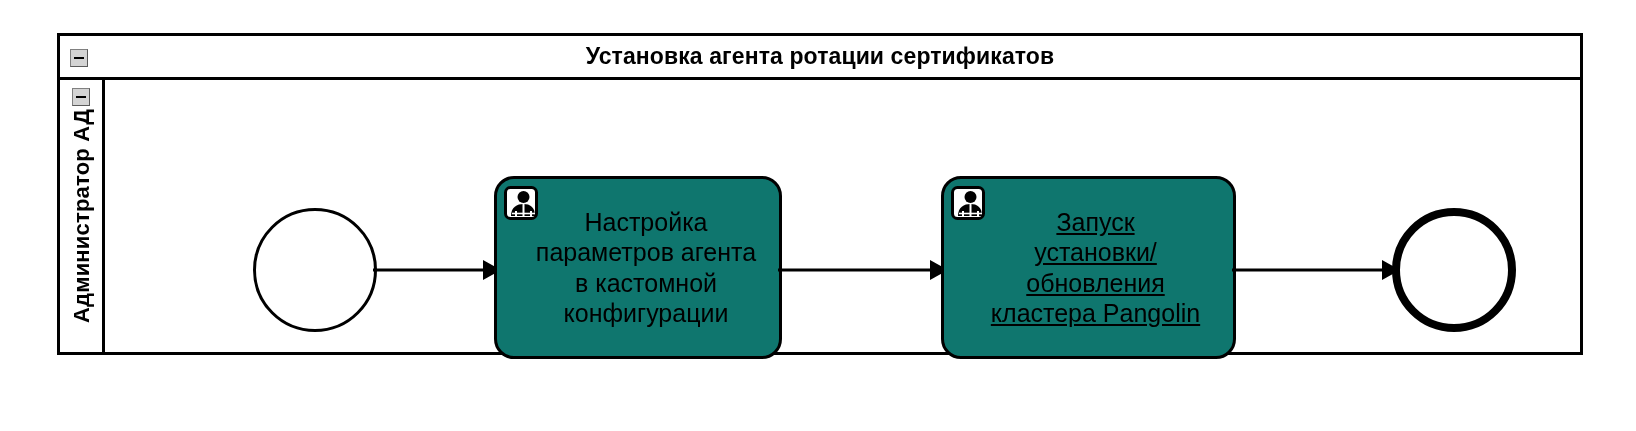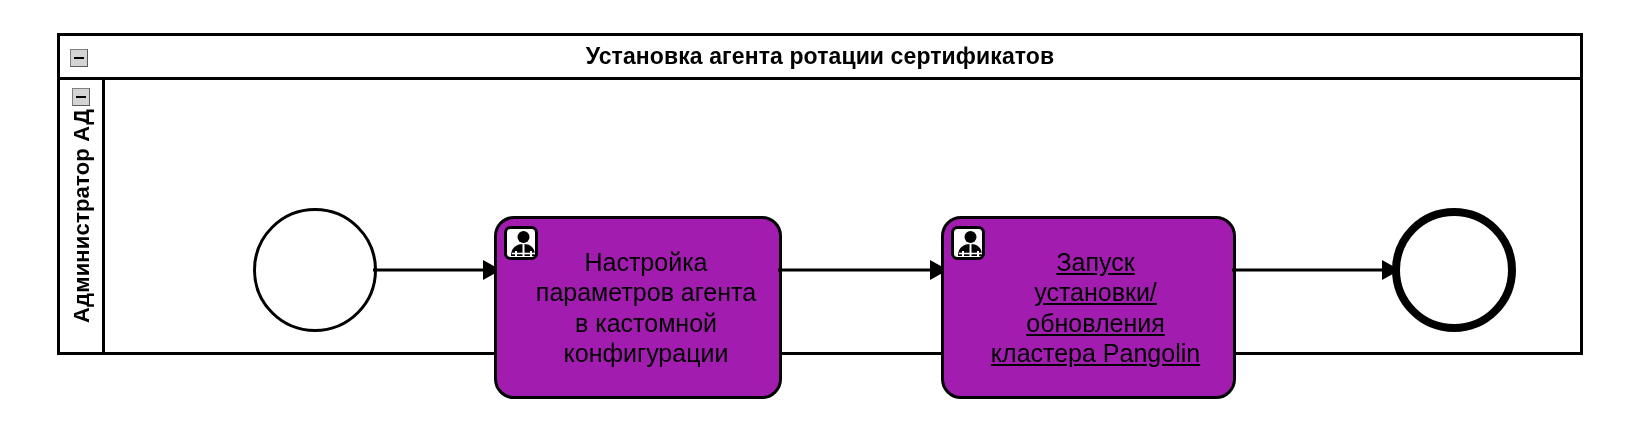--- a/index.html
+++ b/index.html
@@ -160,26 +160,25 @@
     border-radius: 50%;
     box-sizing: border-box;
     background: #ffffff;
   }
 
   
   .task {
     border: 3px solid #000000;
     border-radius: 20px;
     box-sizing: border-box;
-    background: #a21caf;
+    background: #0f766e;
     display: flex;
     align-items: center;
     justify-content: center;
     text-align: center;
-    margin-top: 40px;
   }
   .task-1 {
     left: 389px;
     top: 96px;
     width: 288px;
     height: 183px;
   }
   .task-2 {
     left: 836px;
     top: 96px;

